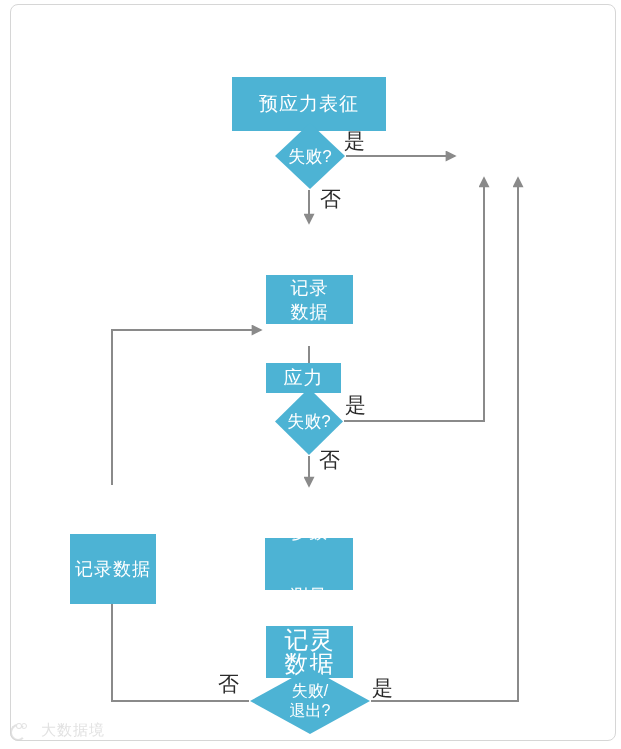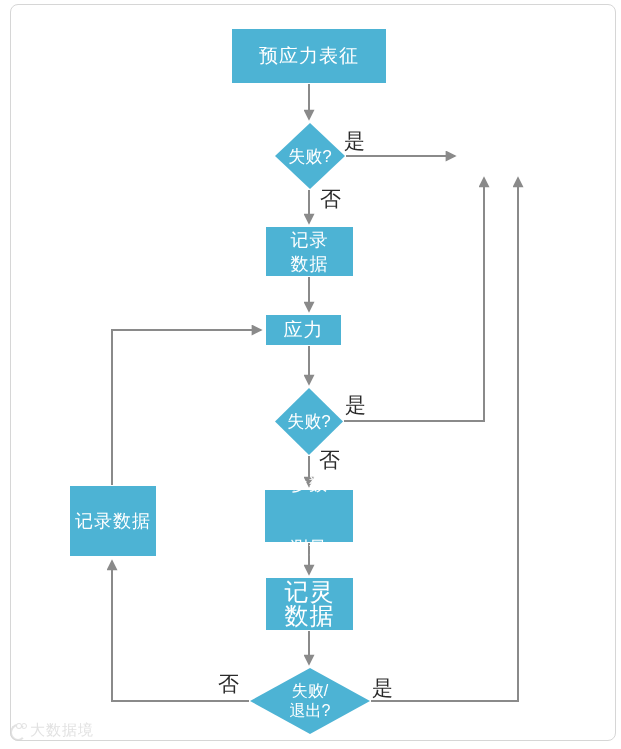--- a/index.html
+++ b/index.html
@@ -38,20 +38,21 @@
     background: var(--node-fill);
     color: var(--node-text);
     display: flex;
     flex-direction: column;
     align-items: center;
     justify-content: center;
     text-align: center;
     font-size: 19px;
     letter-spacing: 1px;
     line-height: 24px;
+    margin-top: 48px;
   }
   .diamond {
     position: absolute;
     background: var(--node-fill);
     color: var(--node-text);
     display: flex;
     flex-direction: column;
     align-items: center;
     justify-content: center;
     text-align: left;
@@ -64,21 +65,21 @@
     color: var(--edge-label-text);
     font-size: 21px;
     line-height: 21px;
   }
   .watermark {
     position: absolute;
     left: 10px;
     top: 721px;
     display: flex;
     align-items: center;
-    gap: 3px;
+    gap: 14px;
     color: #e2e2e2;
     font-size: 15px;
     letter-spacing: 1px;
     user-select: none;
   }
   .wm-logo {
     position: relative;
     width: 17px; height: 15px;
     display: inline-block;
   }

